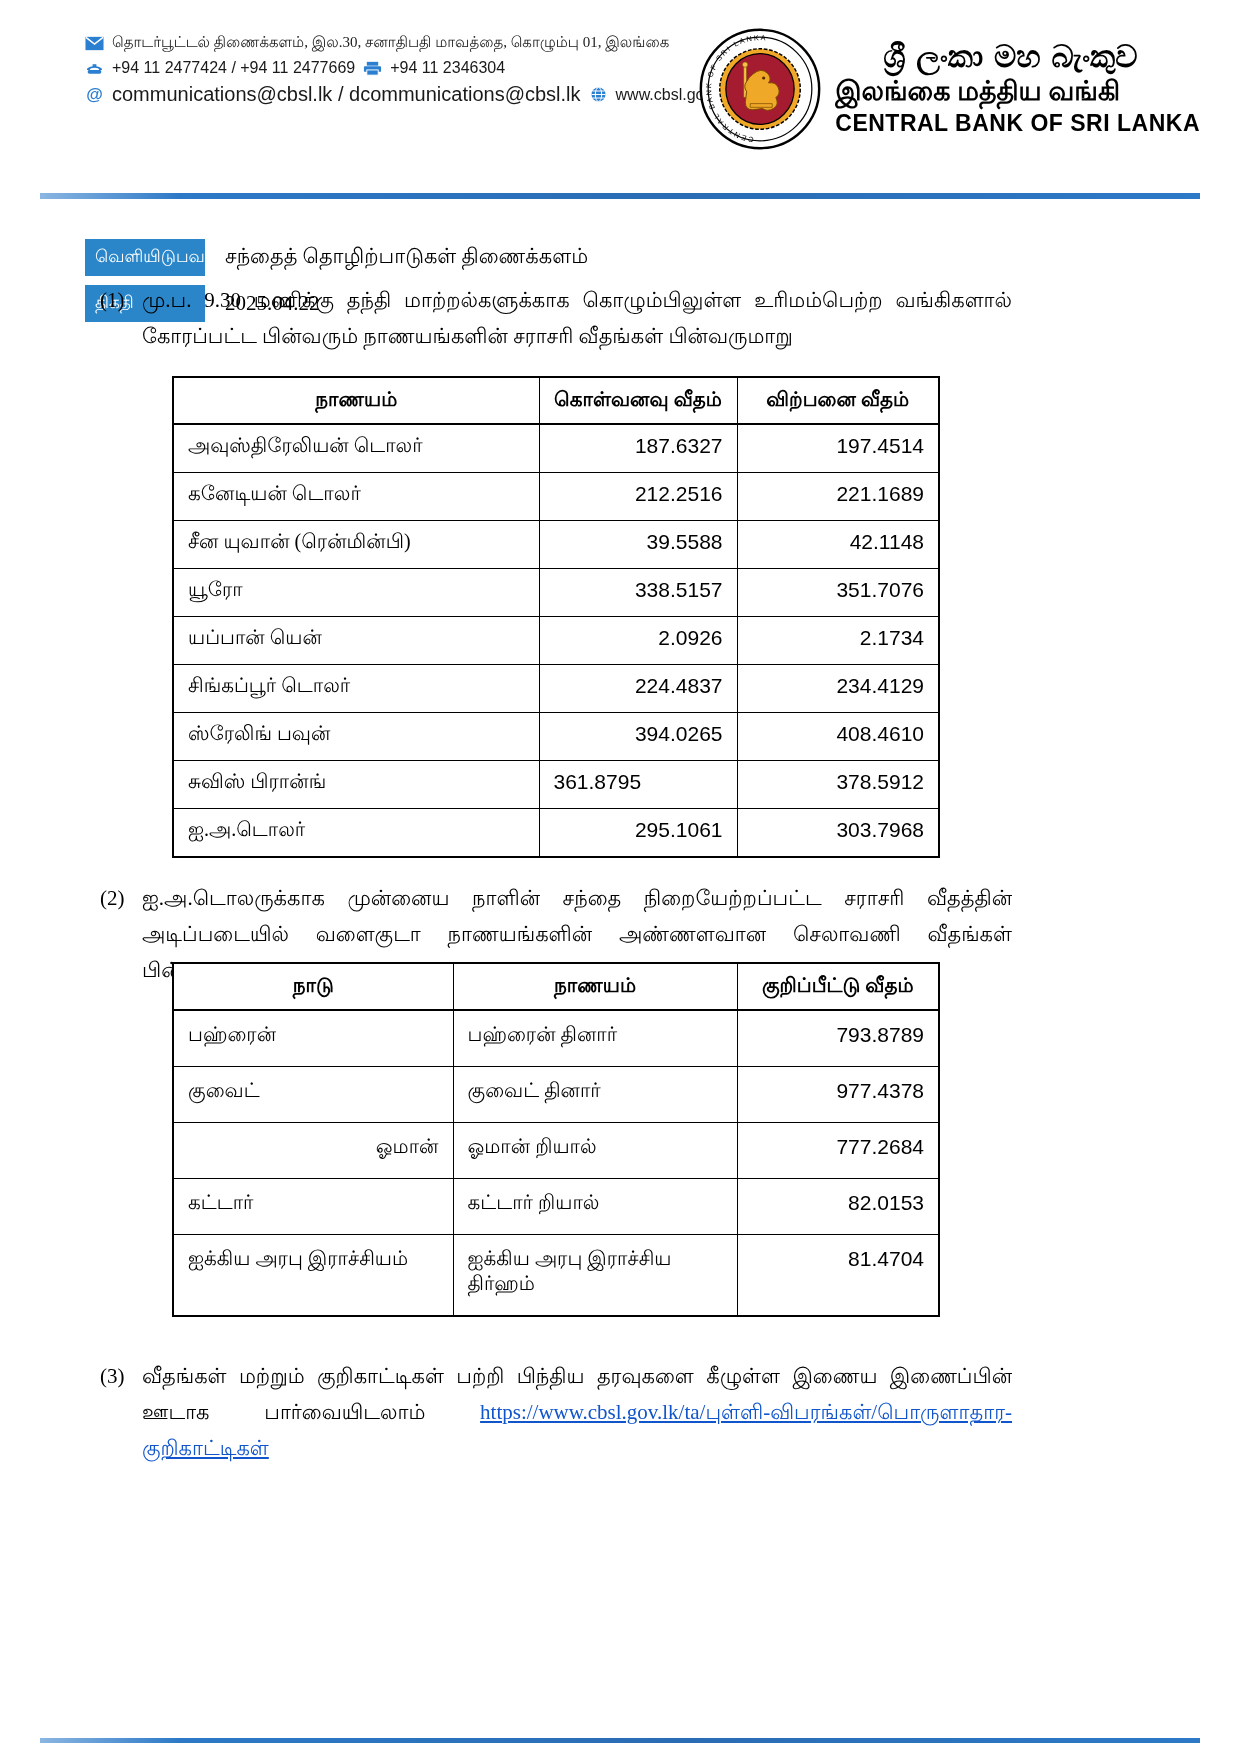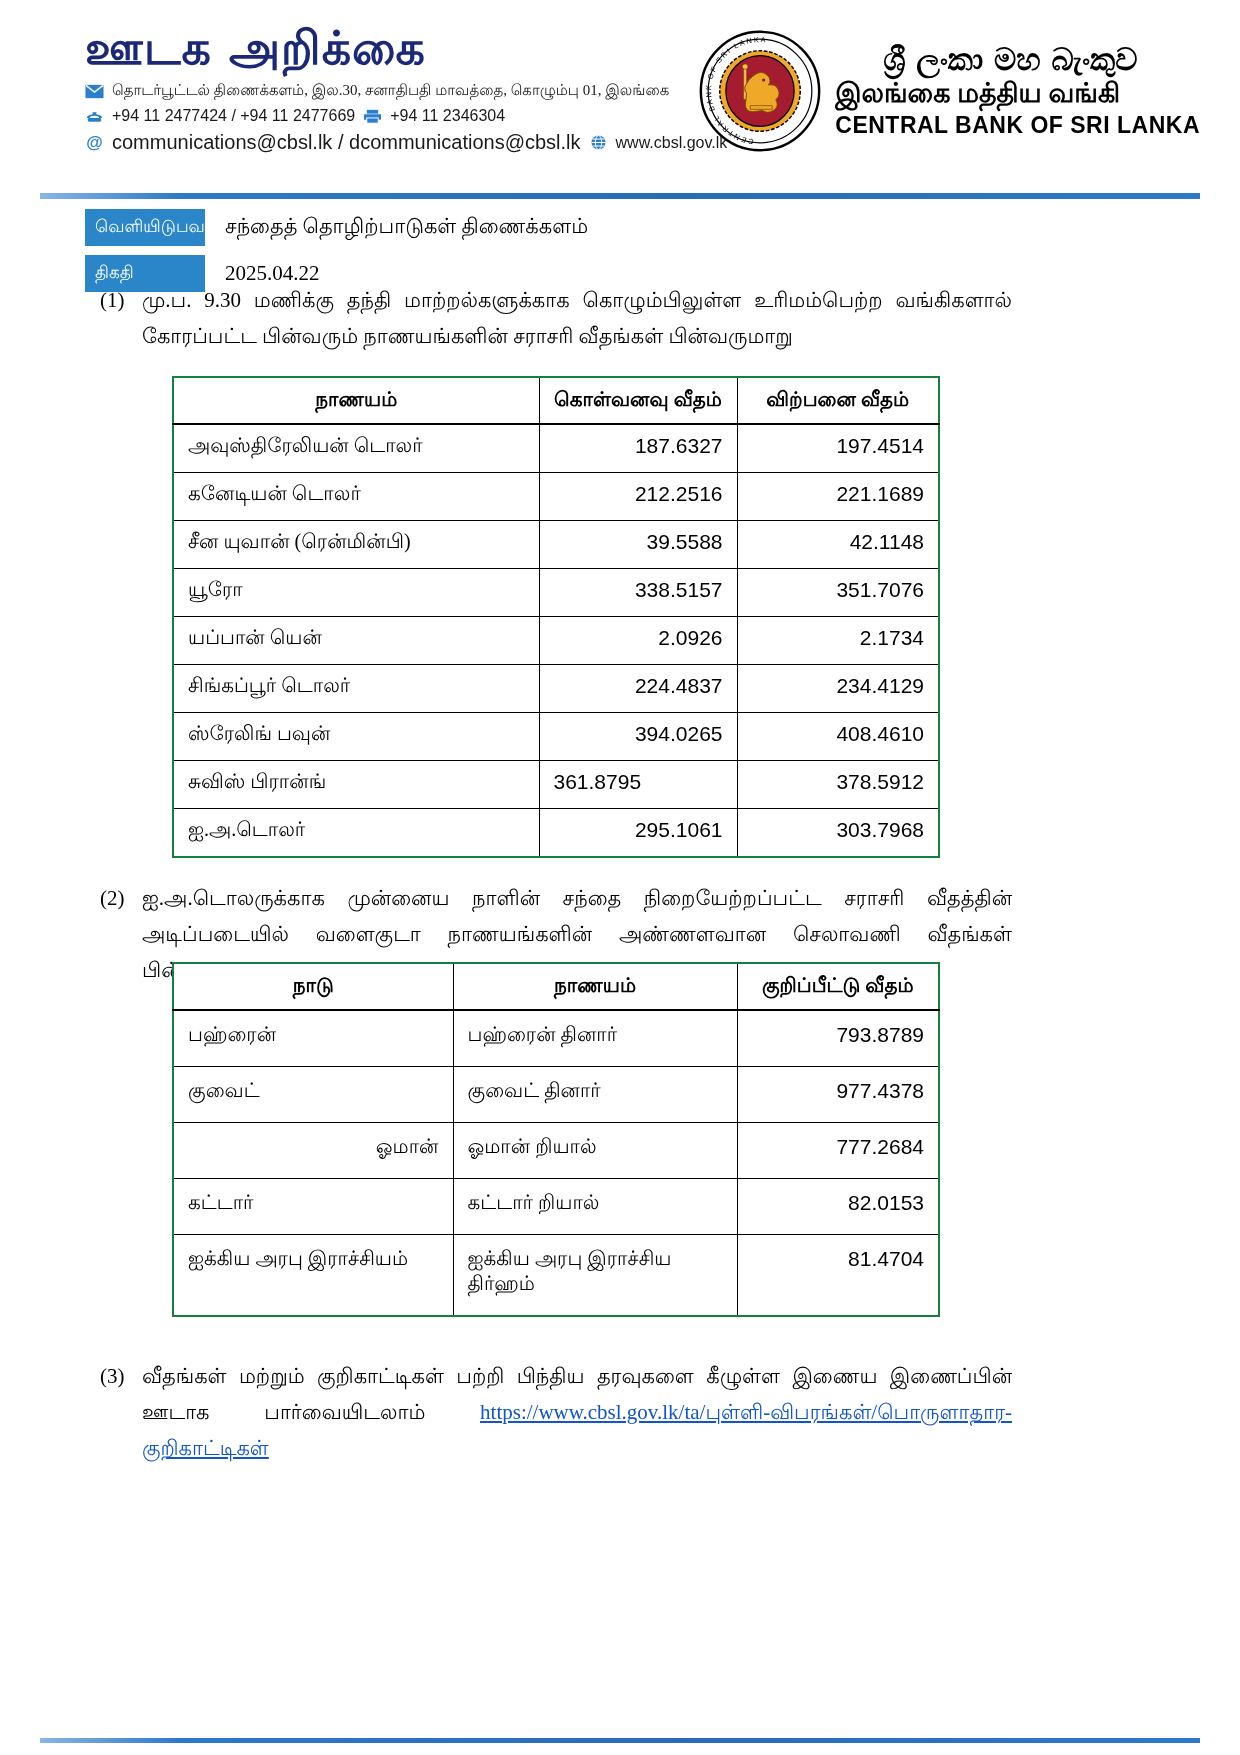--- a/index.html
+++ b/index.html
@@ -24,56 +24,55 @@
   .seal { width:122px; height:122px; flex:0 0 auto; }
   .bank-names { text-align:left; }
   .bank-si { font-size:31px; font-weight:600; line-height:1.15; font-family:"DejaVu Sans", sans-serif;margin-left:48px; }
   .bank-ta { font-size:27px; font-weight:600; line-height:1.25; }
   .bank-en { font-size:23px; font-weight:800; letter-spacing:.5px; font-family:"Liberation Sans", sans-serif; line-height:1.3; }
   .rule-top { position:absolute; top:193px; left:40px; width:1160px; height:6px;
     background:linear-gradient(to right,#8ab6e2,#2d79c7 12%,#2a6cb4 55%,#2d79c7); }
   .rule-bottom { position:absolute; top:1738px; left:40px; width:1160px; height:5px;
     background:linear-gradient(to right,#8ab6e2,#2d79c7 12%,#2a6cb4 55%,#2d79c7); }
   
-  .meta { position:absolute; top:209px; left:85px; width:930px; }
+  .meta { position:absolute; top:239px; left:85px; width:930px; }
   .meta-row { display:flex; align-items:center; margin-bottom:9px; }
   .meta-chip {
     width:120px; min-height:37px; background:#2a86c8; color:#fff;
     font-size:17px; display:flex; align-items:center; padding:4px 10px;
     font-family:"Liberation Serif", serif;
   }
   .meta-value { margin-left:20px; font-size:21px; }
   
   .para { position:absolute; left:100px; width:912px; display:flex; font-size:21px; line-height:1.72; }
   .para-num { width:42px; flex:0 0 auto; }
   .para-body { flex:1; text-align:justify; }
   .para1 { top:282px; }
   .para2 { top:880px; }
   .para3 { top:1358px; }
   .doc-link { color:#1155cc; text-decoration:underline; word-break:break-all; }
   
   table { border-collapse:collapse; background:#fff; table-layout:fixed; }
-  .rates-table { position:absolute; left:172px; width:766px; border:2px solid #15803d; }
+  .rates-table { position:absolute; left:172px; width:766px; border:2px solid #000000; }
   .t1 { top:376px; }
   .t2 { top:962px; }
   th { border:1px solid #000; border-bottom:2px solid #000; font-size:20px; font-weight:700;
        text-align:center; padding:10px 8px; }
   td { border:1px solid #000; font-size:20px; vertical-align:top; padding:9px 14px 13px; }
   .t2 td { padding:12px 14px 18px; }
   td.num-cell { font-family:"Liberation Sans", sans-serif; font-size:21px; }
 </style>
 </head>
 <body>
 
 <div class="page">
 
   <div class="header">
 
     <div class="masthead">
-      <div class="media-release-title">ஊடக அறிக்கை</div>
 
       <div class="contact-lines">
         <div class="contact-row">
           <span class="cicon">
             <svg viewBox="0 0 20 15">
                 <rect x="0.5" y="0.5" width="19" height="14" fill="#2b7fd0"></rect>
                 <path d="M1 1 L10 8 L19 1" stroke="#fff" stroke-width="1.6" fill="none"></path>
               </svg>
           </span>
           <span style="font-size:15px">தொடர்பூட்டல் திணைக்களம், இல.30, சனாதிபதி மாவத்தை, கொழும்பு 01, இலங்கை</span>

